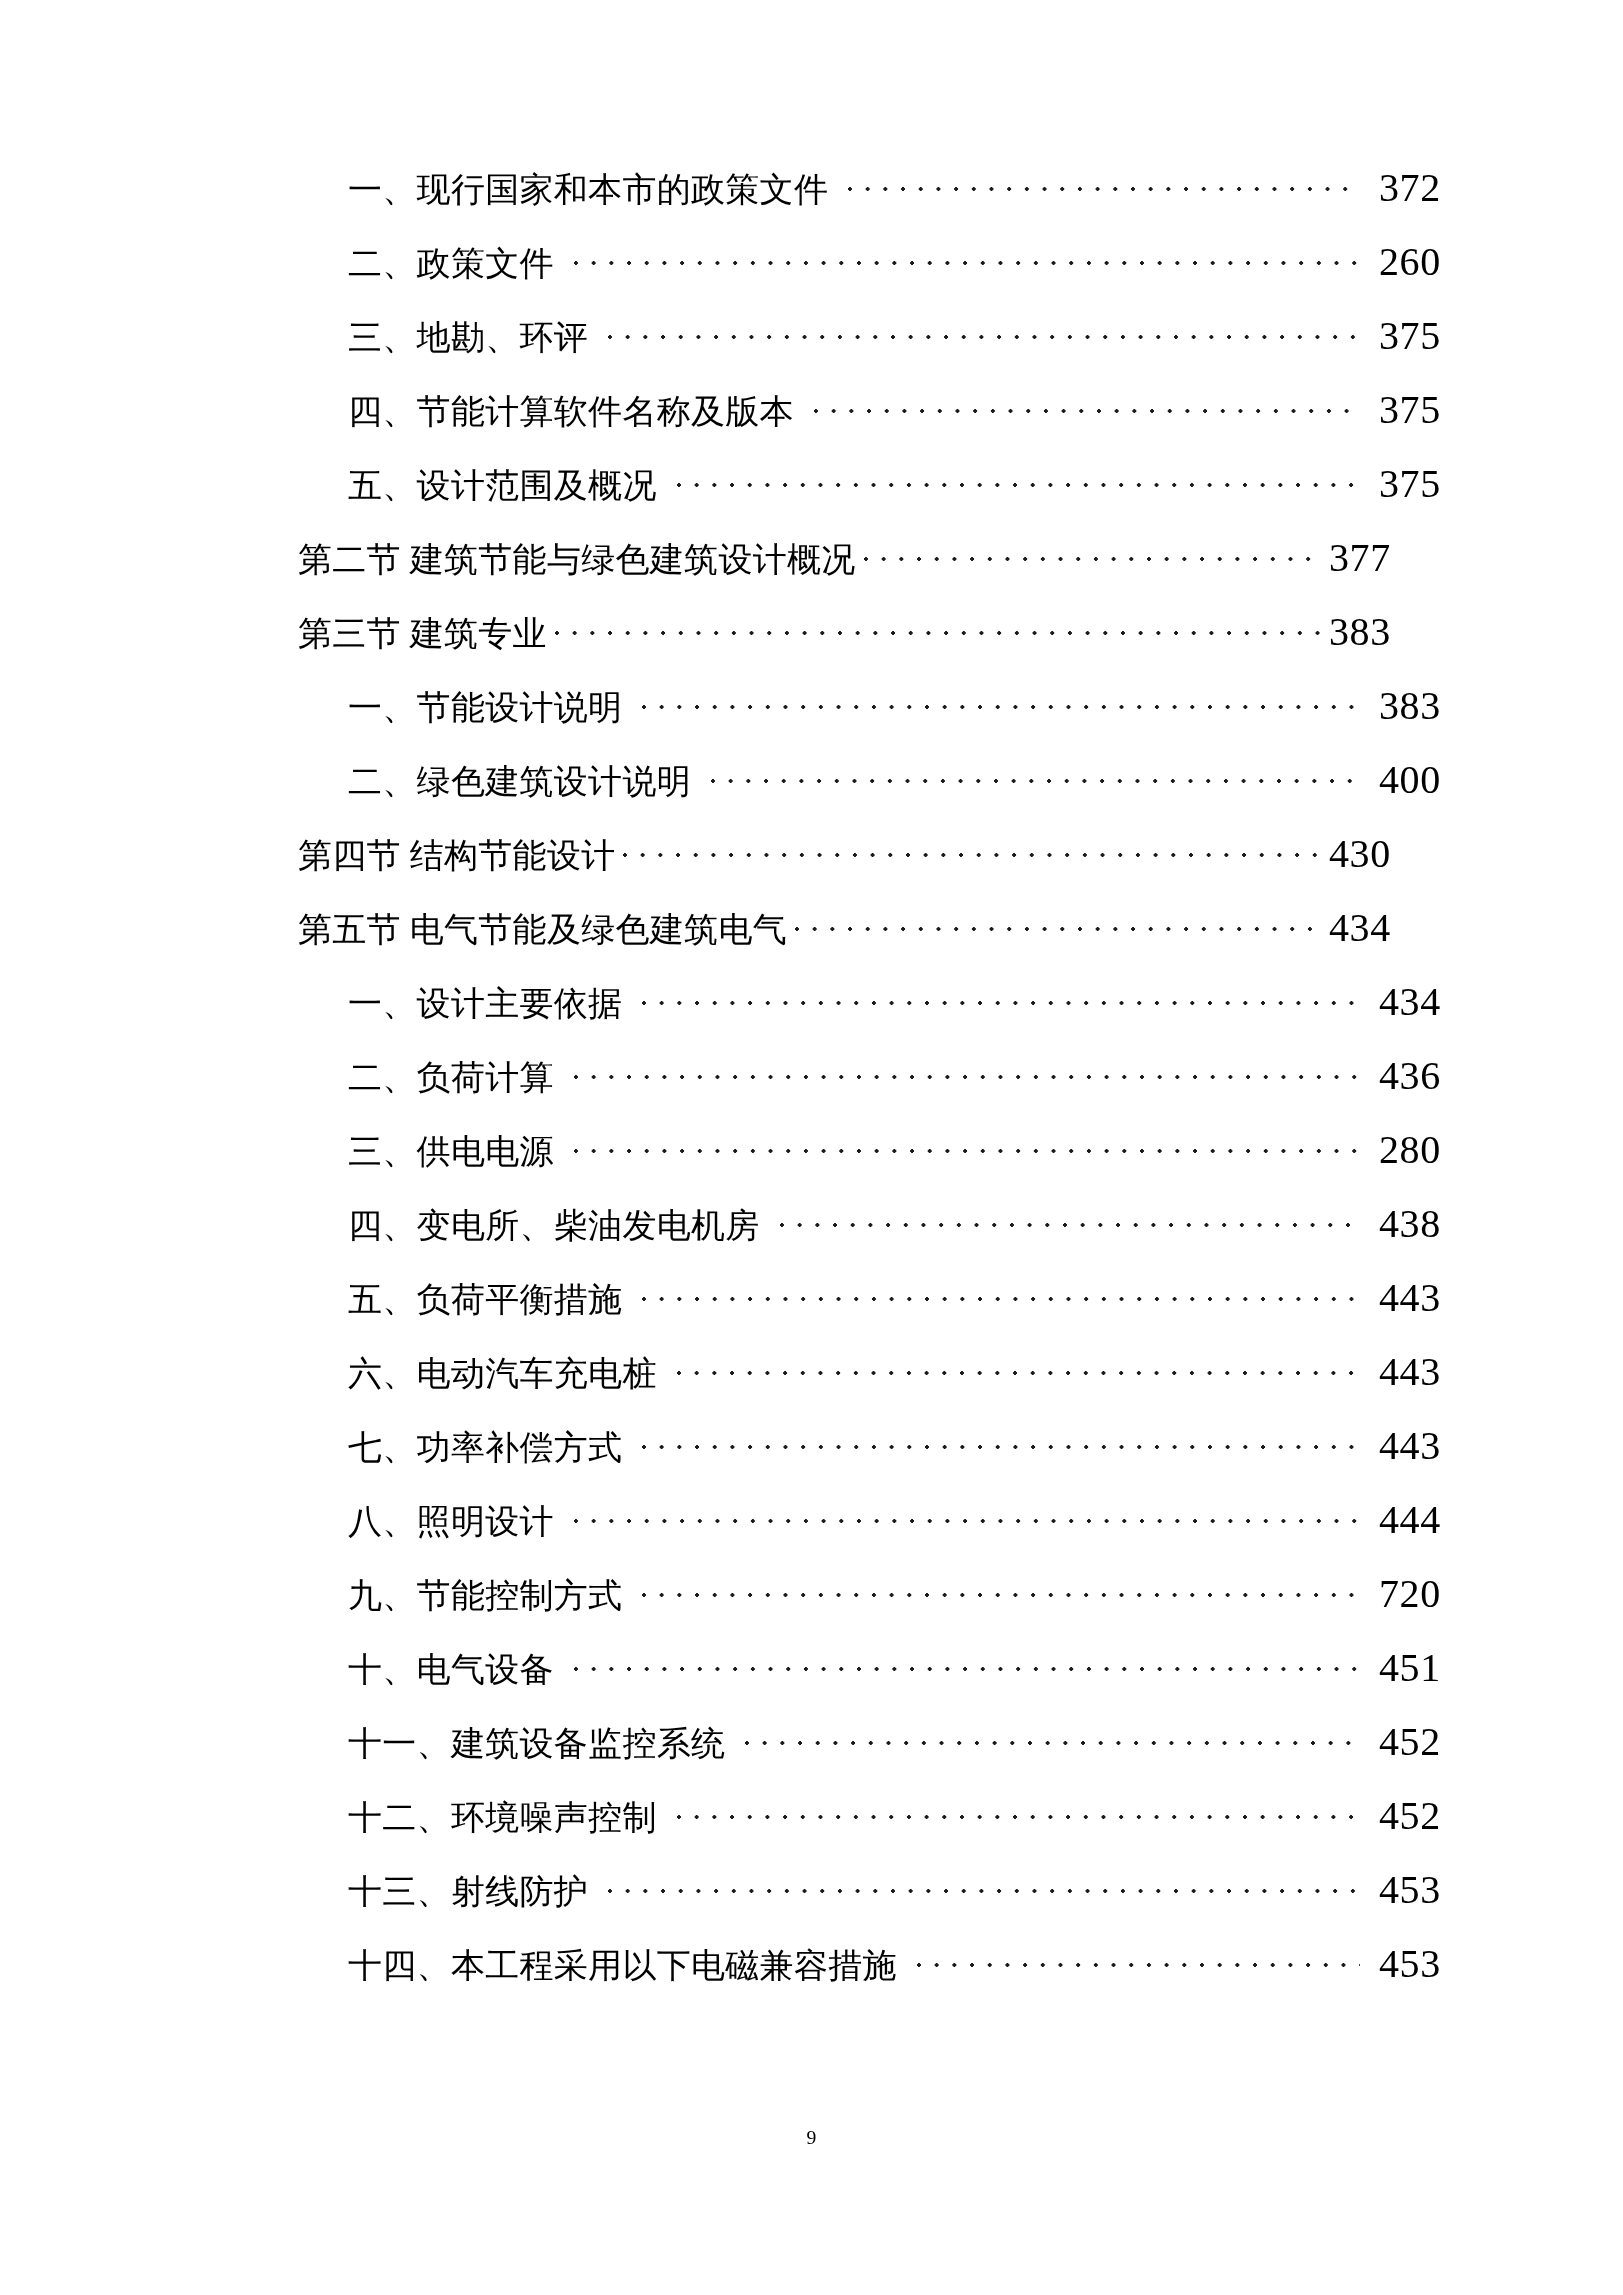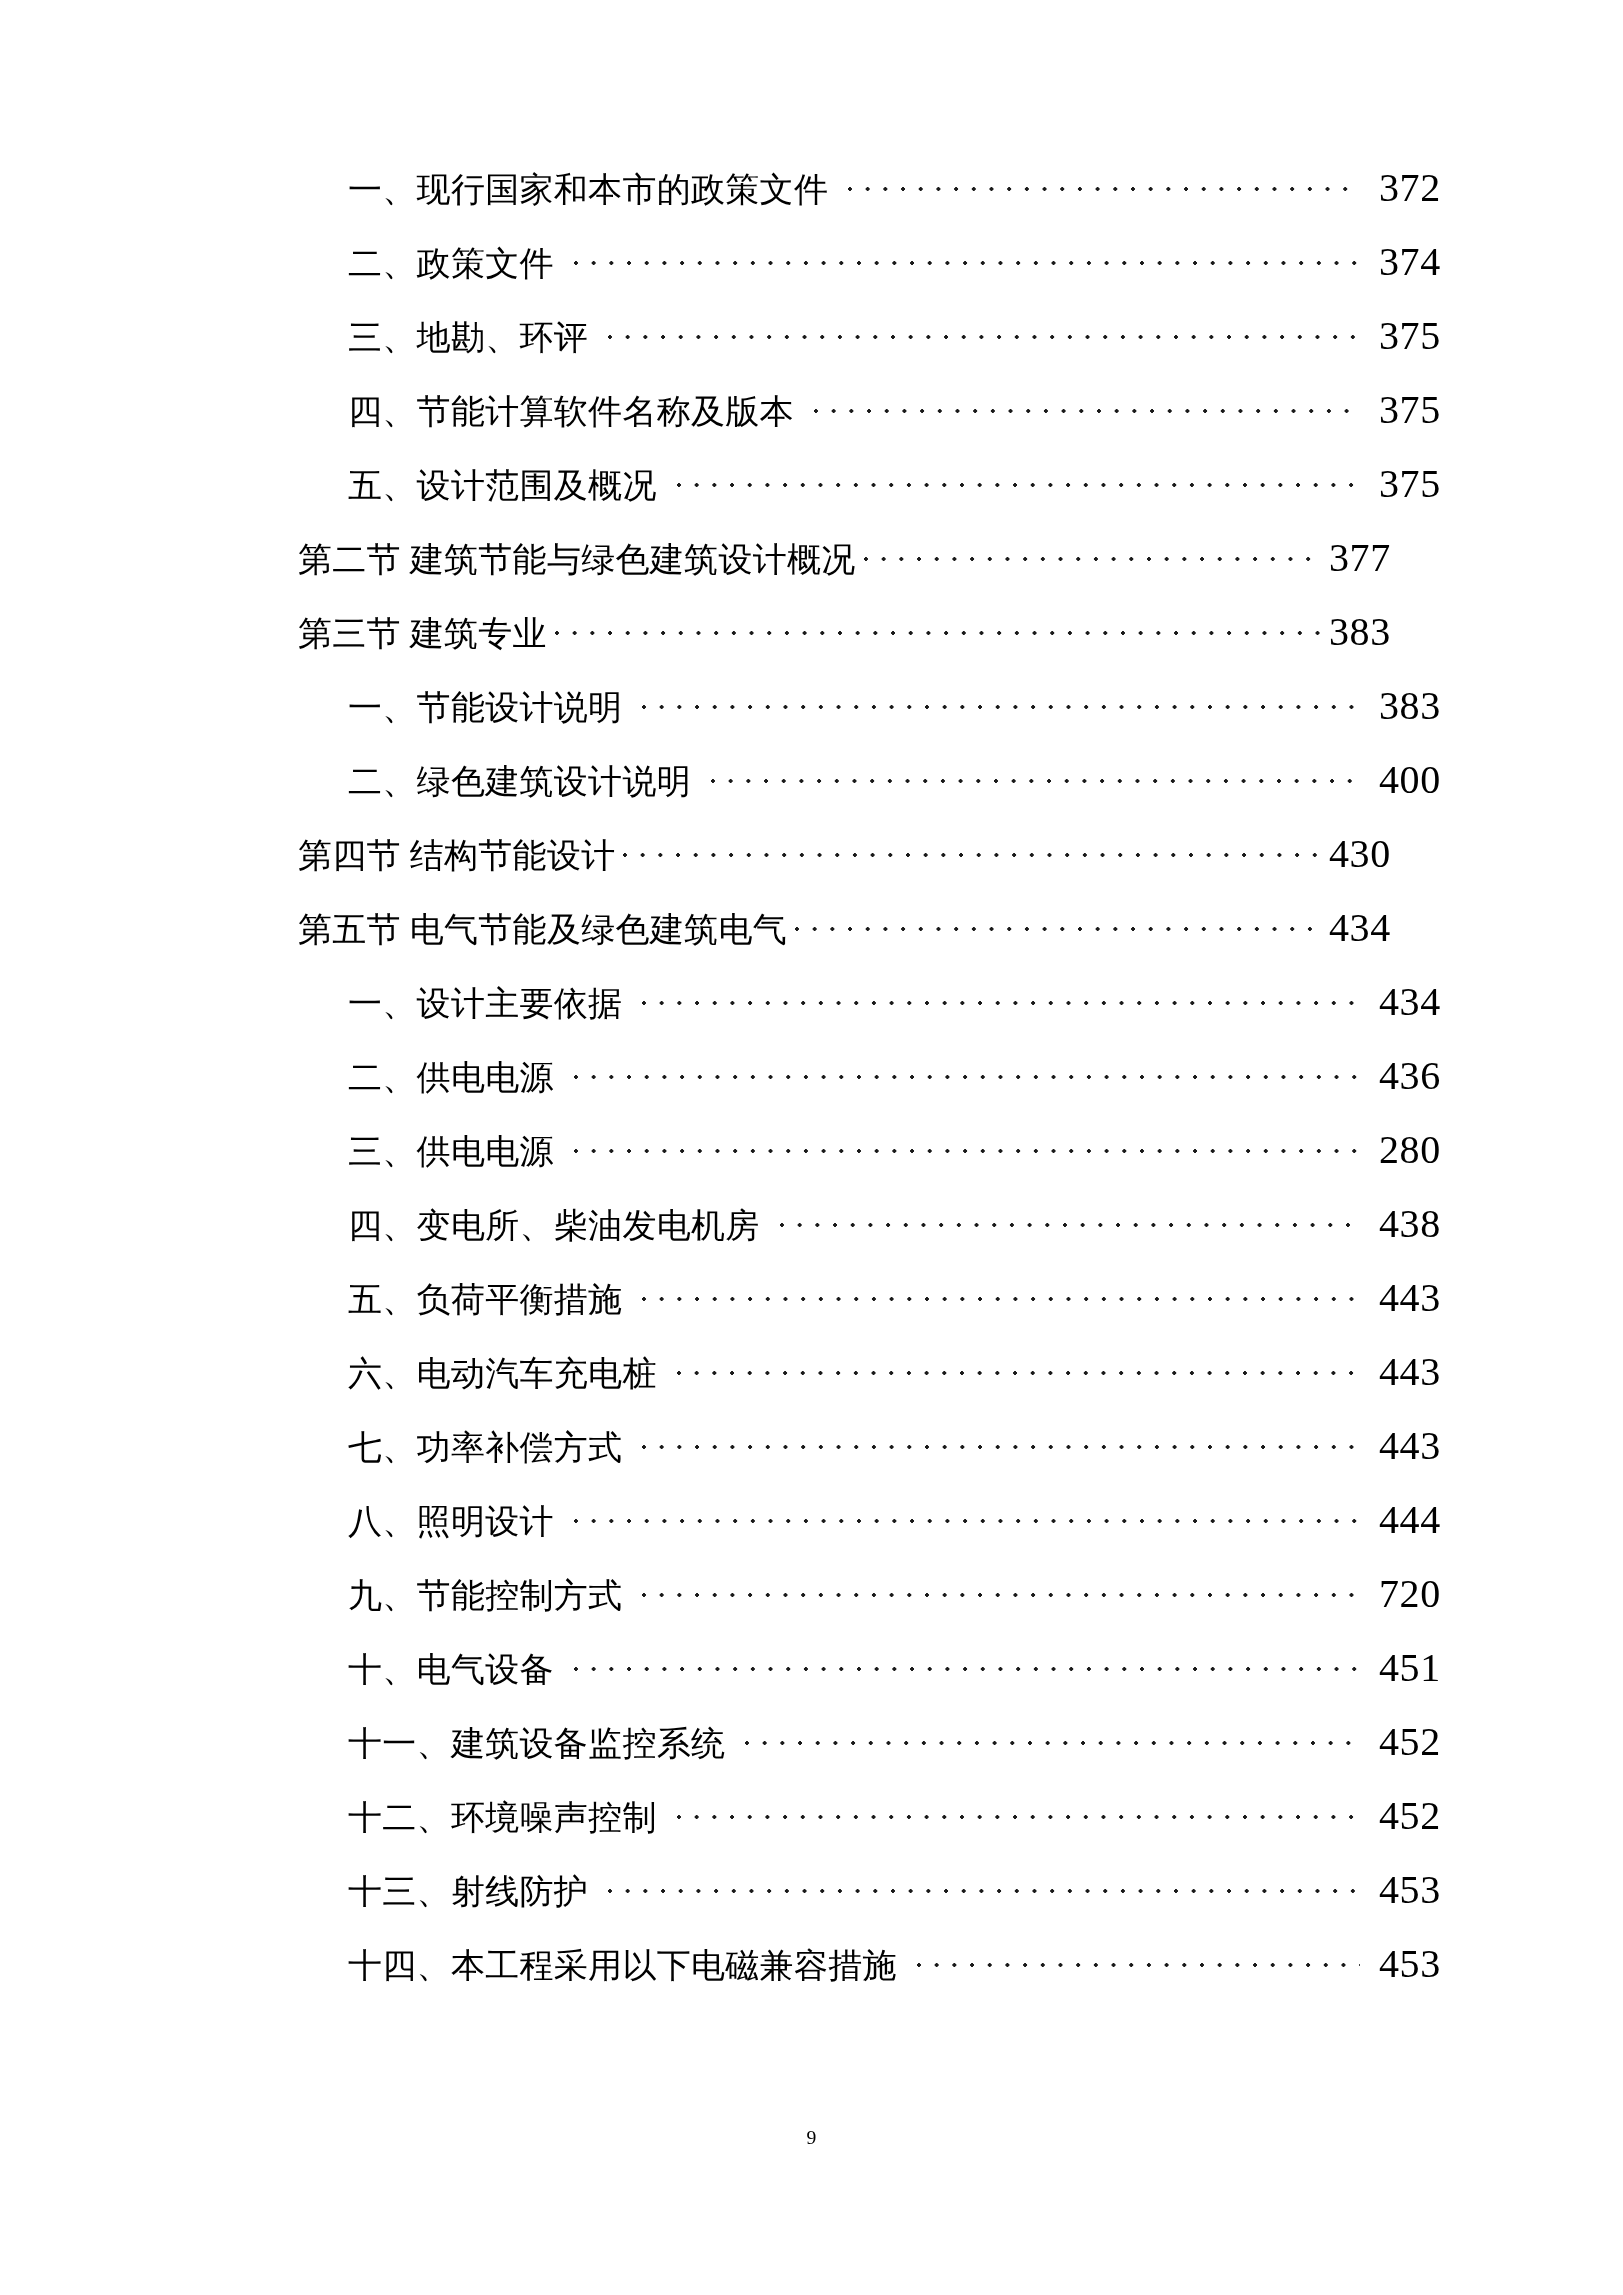--- a/index.html
+++ b/index.html
@@ -89,21 +89,21 @@
 <div class="page">
   <div class="toc" id="toc-list">
       <div class="toc-entry level-2">
         <span class="entry-label">一、现行国家和本市的政策文件</span>
         <span class="entry-leader"></span>
         <span class="entry-page">372</span>
       </div>
       <div class="toc-entry level-2">
         <span class="entry-label">二、政策文件</span>
         <span class="entry-leader"></span>
-        <span class="entry-page">374</span>
+        <span class="entry-page">260</span>
       </div>
       <div class="toc-entry level-2">
         <span class="entry-label">三、地勘、环评</span>
         <span class="entry-leader"></span>
         <span class="entry-page">375</span>
       </div>
       <div class="toc-entry level-2">
         <span class="entry-label">四、节能计算软件名称及版本</span>
         <span class="entry-leader"></span>
         <span class="entry-page">375</span>
@@ -142,21 +142,21 @@
         <span class="entry-label">第五节 电气节能及绿色建筑电气</span>
         <span class="entry-leader"></span>
         <span class="entry-page">434</span>
       </div>
       <div class="toc-entry level-2">
         <span class="entry-label">一、设计主要依据</span>
         <span class="entry-leader"></span>
         <span class="entry-page">434</span>
       </div>
       <div class="toc-entry level-2">
-        <span class="entry-label">二、供电电源</span>
+        <span class="entry-label">二、负荷计算</span>
         <span class="entry-leader"></span>
         <span class="entry-page">436</span>
       </div>
       <div class="toc-entry level-2">
         <span class="entry-label">三、供电电源</span>
         <span class="entry-leader"></span>
         <span class="entry-page">280</span>
       </div>
       <div class="toc-entry level-2">
         <span class="entry-label">四、变电所、柴油发电机房</span>

